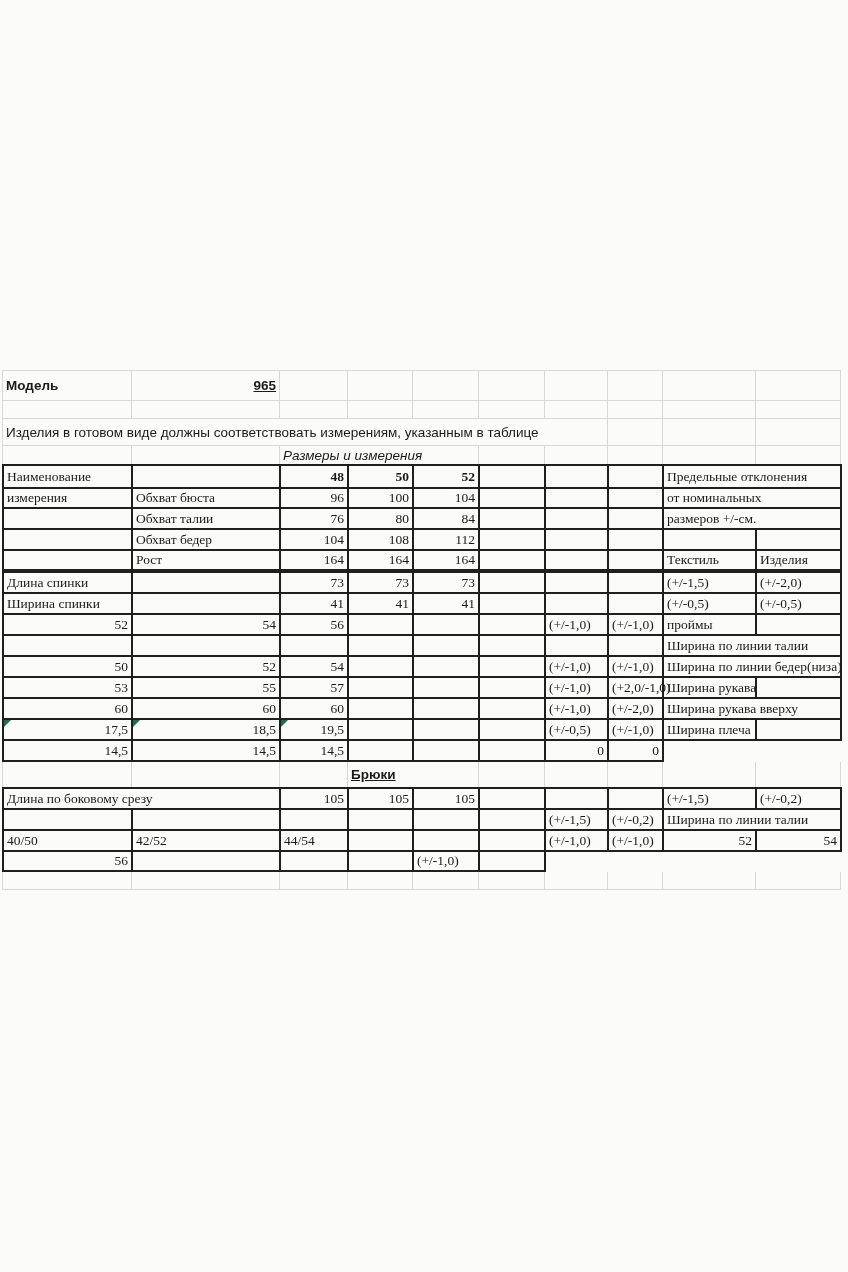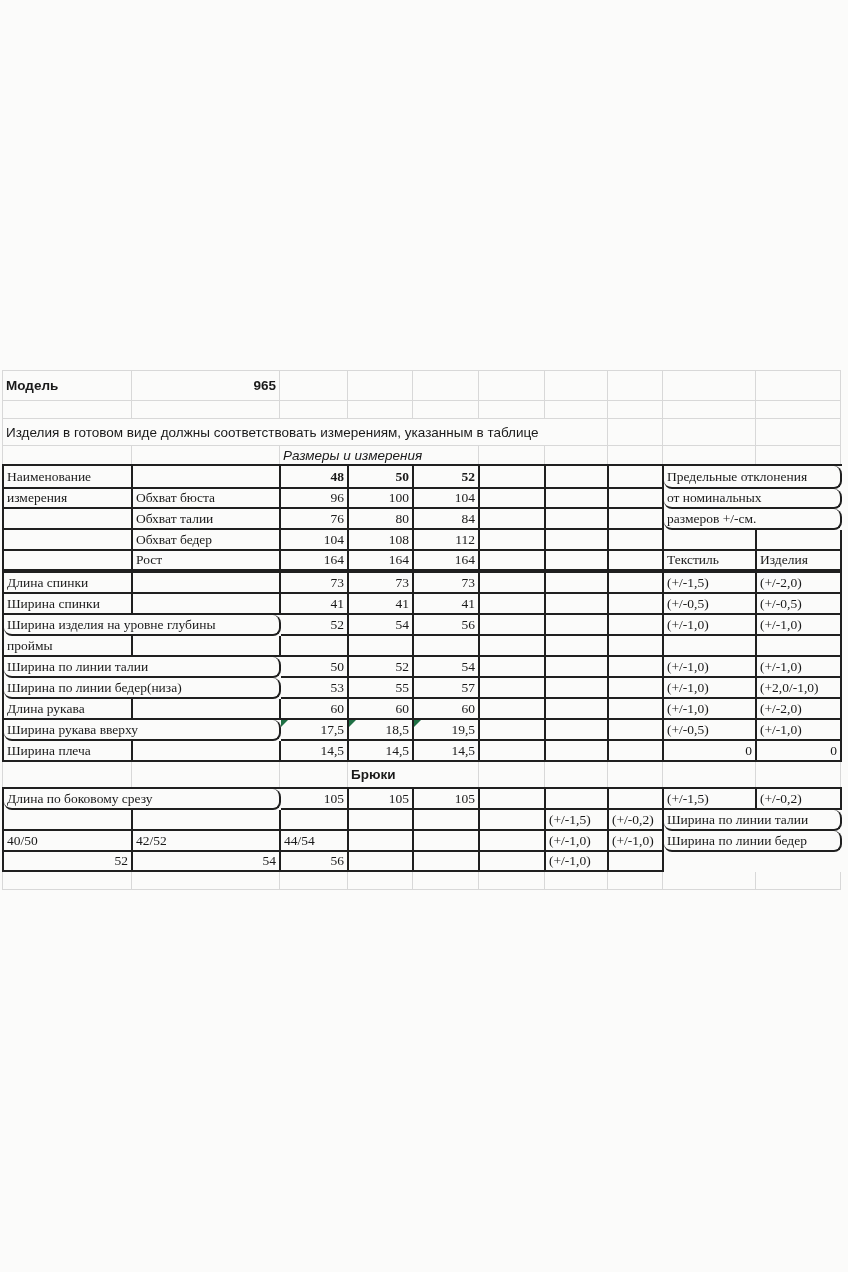--- a/index.html
+++ b/index.html
@@ -22,24 +22,24 @@
   .bg{ border-left:2px solid var(--bd); border-top:2px solid var(--bd);font-family:Liberation Serif, serif; }
   .bg>div{ border-right:2px solid var(--bd); border-bottom:2px solid var(--bd); }
   .hg{ grid-template-rows:23px 20px 21px 21px 20px; }
   .jg{ grid-template-rows:repeat(9,21px); }
   .pg{ grid-template-rows:21px 21px 21px 20px; }
   
   .pl{ padding-left:3px; }
   .num{ justify-content:flex-end; padding-right:3px; }
   .b{ font-weight:bold; }
   .f17{ font-size:17px; }
-  .f16{ font-size:16px; }
+  .f16{ font-size:16px;text-decoration:underline; }
   .f14{ font-size:14px; }
   .f145{ font-size:14.5px; }
-  .s2{ grid-column:span 2;border-radius:8px; }
+  .s2{ grid-column:span 2; }
   .s3{ grid-column:span 3;font-style:italic; }
   .s7{ grid-column:span 7; }
   .c4{ grid-column:4 / span 2; }
   .tri{ position:absolute; left:0; top:0; width:0; height:0; border-top:7px solid var(--tri); border-right:7px solid transparent; }
 </style>
 </head>
 <body>
 
 <div class="sheet">
 
@@ -152,21 +152,20 @@
     <div></div>
     <div class="num">41</div>
     <div class="num">41</div>
     <div class="num">41</div>
     <div></div>
       <div></div>
       <div></div>
     <div class="pl">(+/-0,5)</div>
     <div class="pl">(+/-0,5)</div>
 
-    <div class="s2 pl">Ширина изделия на уровне глубины</div>
     <div class="num">52</div>
     <div class="num">54</div>
     <div class="num">56</div>
     <div></div>
       <div></div>
       <div></div>
     <div class="pl">(+/-1,0)</div>
     <div class="pl">(+/-1,0)</div>
 
     <div class="pl">проймы</div>
@@ -193,21 +192,21 @@
     <div class="s2 pl">Ширина по линии бедер(низа)</div>
     <div class="num">53</div>
     <div class="num">55</div>
     <div class="num">57</div>
     <div></div>
       <div></div>
       <div></div>
     <div class="pl">(+/-1,0)</div>
     <div class="pl">(+2,0/-1,0)</div>
 
-    <div class="pl">Длина рукава</div>
+    <div class="pl">Ширина рукава</div>
     <div></div>
     <div class="num">60</div>
     <div class="num">60</div>
     <div class="num">60</div>
     <div></div>
       <div></div>
       <div></div>
     <div class="pl">(+/-1,0)</div>
     <div class="pl">(+/-2,0)</div>
 
@@ -277,21 +276,20 @@
     <div class="s2 pl">Ширина по линии талии</div>
     <div class="pl">40/50</div>
     <div class="pl">42/52</div>
     <div class="pl">44/54</div>
     <div></div>
       <div></div>
       <div></div>
     <div class="pl">(+/-1,0)</div>
     <div class="pl">(+/-1,0)</div>
 
-    <div class="s2 pl">Ширина по линии бедер</div>
     <div class="num">52</div>
     <div class="num">54</div>
     <div class="num">56</div>
     <div></div>
       <div></div>
       <div></div>
     <div class="pl">(+/-1,0)</div>
     <div class="pl"></div>
   </div>
 

